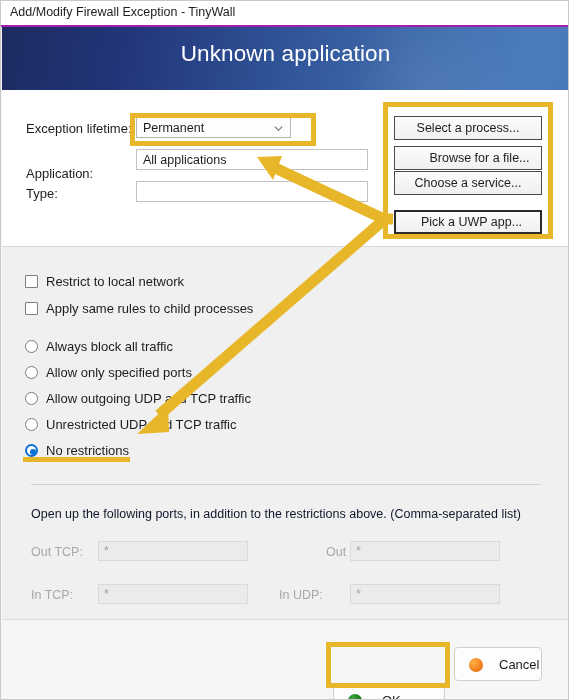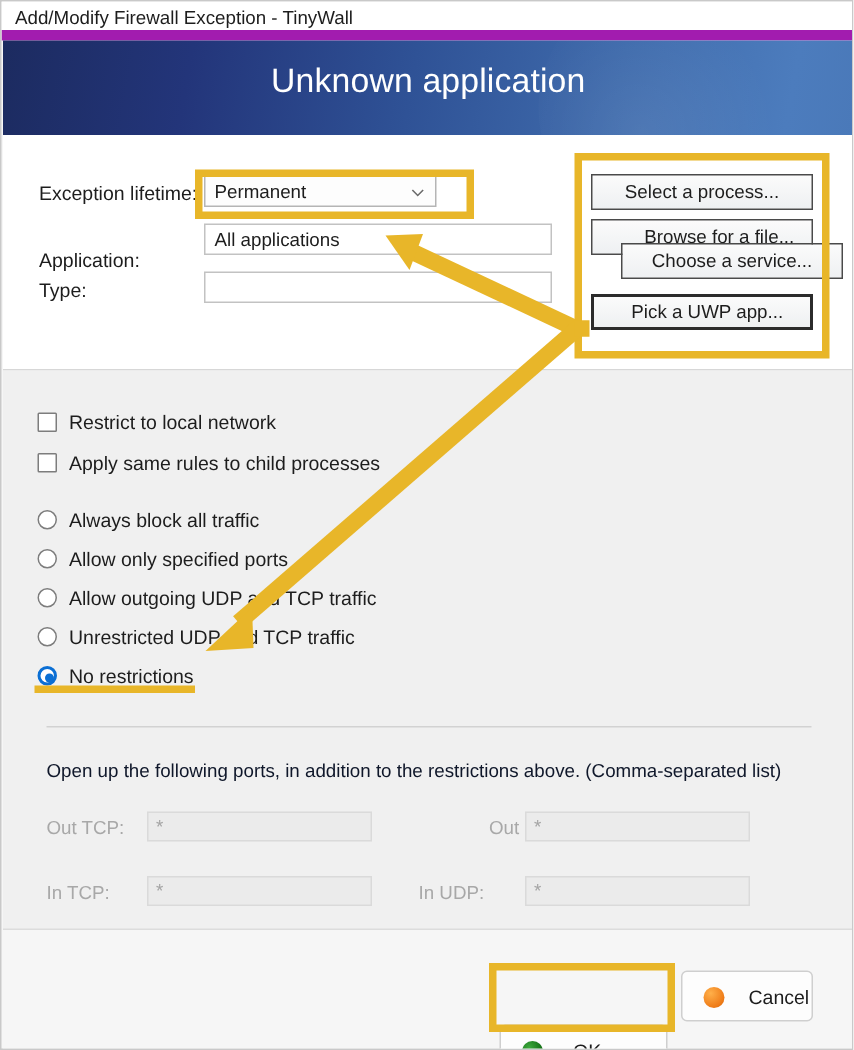--- a/index.html
+++ b/index.html
@@ -20,21 +20,21 @@
     box-sizing: border-box;
   }
 
   
   .titlebar {
     position: absolute;
     left: 0; top: 0;
     width: 569px;
     height: 26px;
     background: #ffffff;
-    border-bottom: 7px solid #a21caf;
+    border-bottom: 2px solid #a21caf;
     box-sizing: border-box;
   }
   .titlebar-text {
     position: absolute;
     left: 9px; top: 4px;
     font-size: 12.5px;
     color: #1d1d1d;
     white-space: nowrap;
   }
 
@@ -134,22 +134,22 @@
     font-size: 12.5px;
     color: #1d1d1d;
     text-align: center;
     line-height: 22px;
     white-space: nowrap;
     cursor: default;
   }
   .side-btn.focused { border-width: 2px; border-color: #2b2b2b; line-height: 20px; }
   .sb0 { top: 115px; }
   .sb1 { top: 145px; padding-left: 23px; }
-  .sb2 { top: 161px; margin-left: 20px; }
-  .sb3 { top: 195px; padding-left: 7px; }
+  .sb2 { top: 170px; }
+  .sb3 { top: 209px; padding-left: 7px; }
 
   
   .options-area {
     position: absolute;
     left: 1px; top: 246px;
     width: 567px;
     height: 372px;
     background: #f0f0f0;
     border-bottom: 1px solid #dcdcdc;
   }

